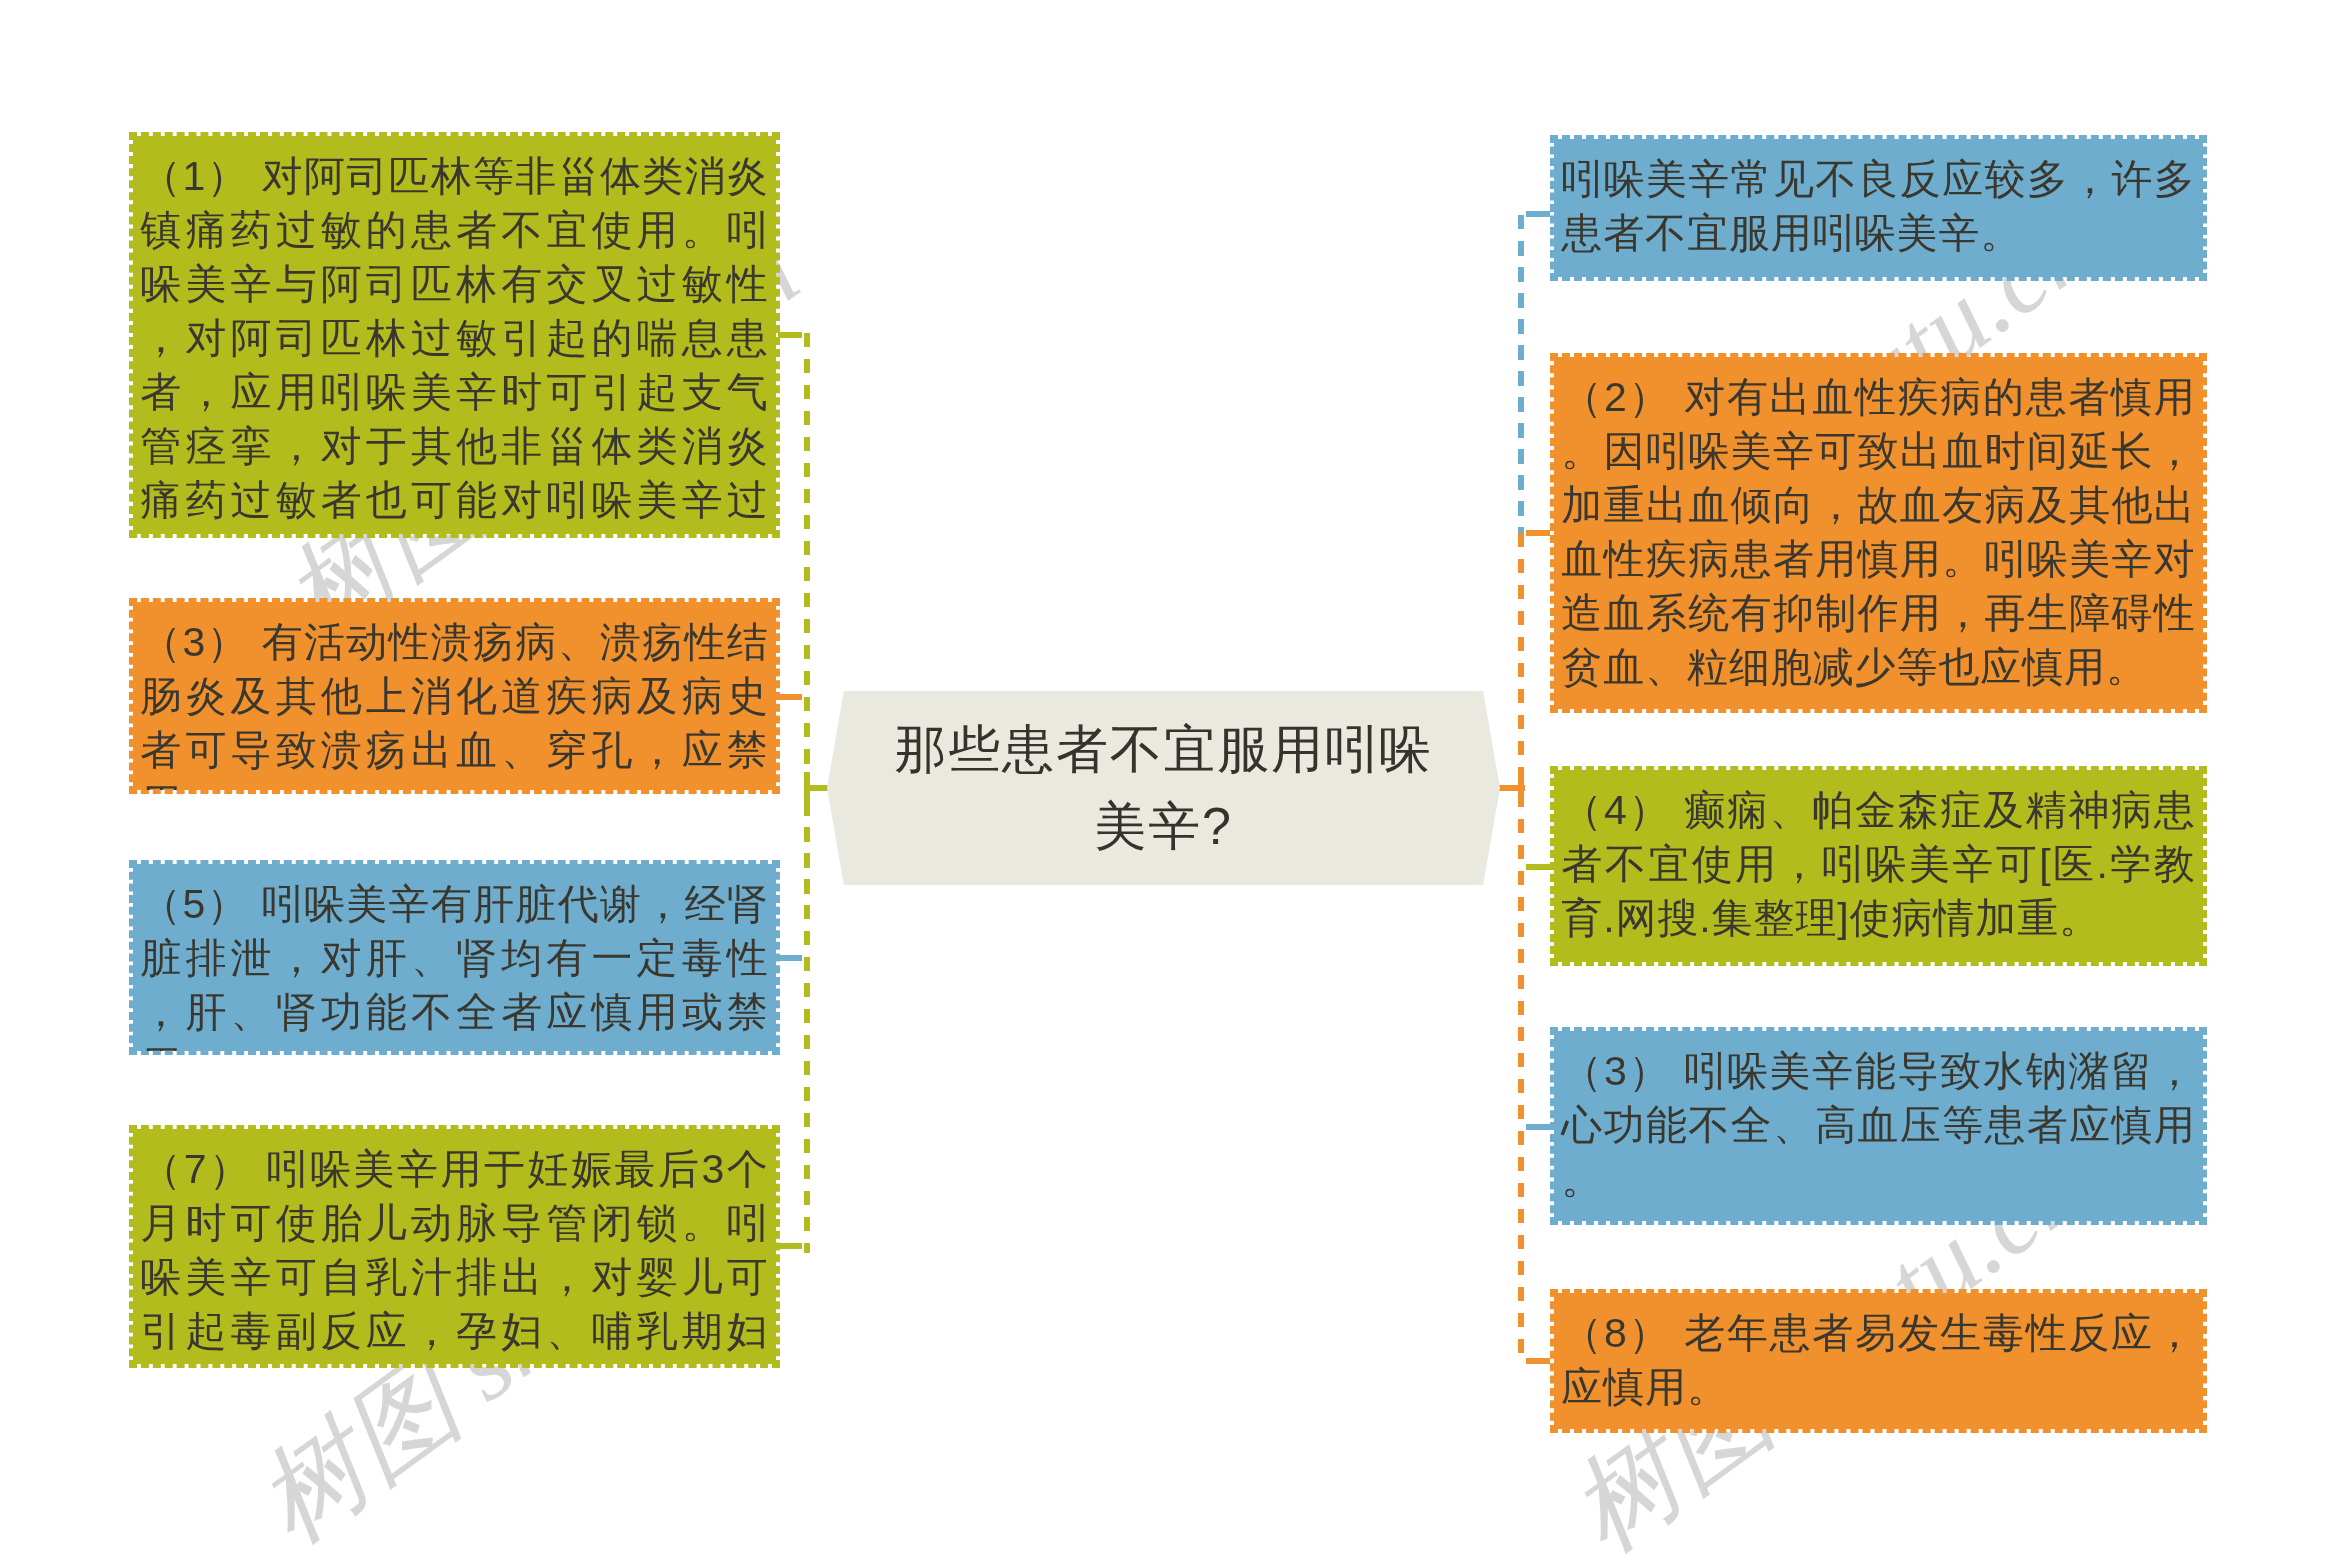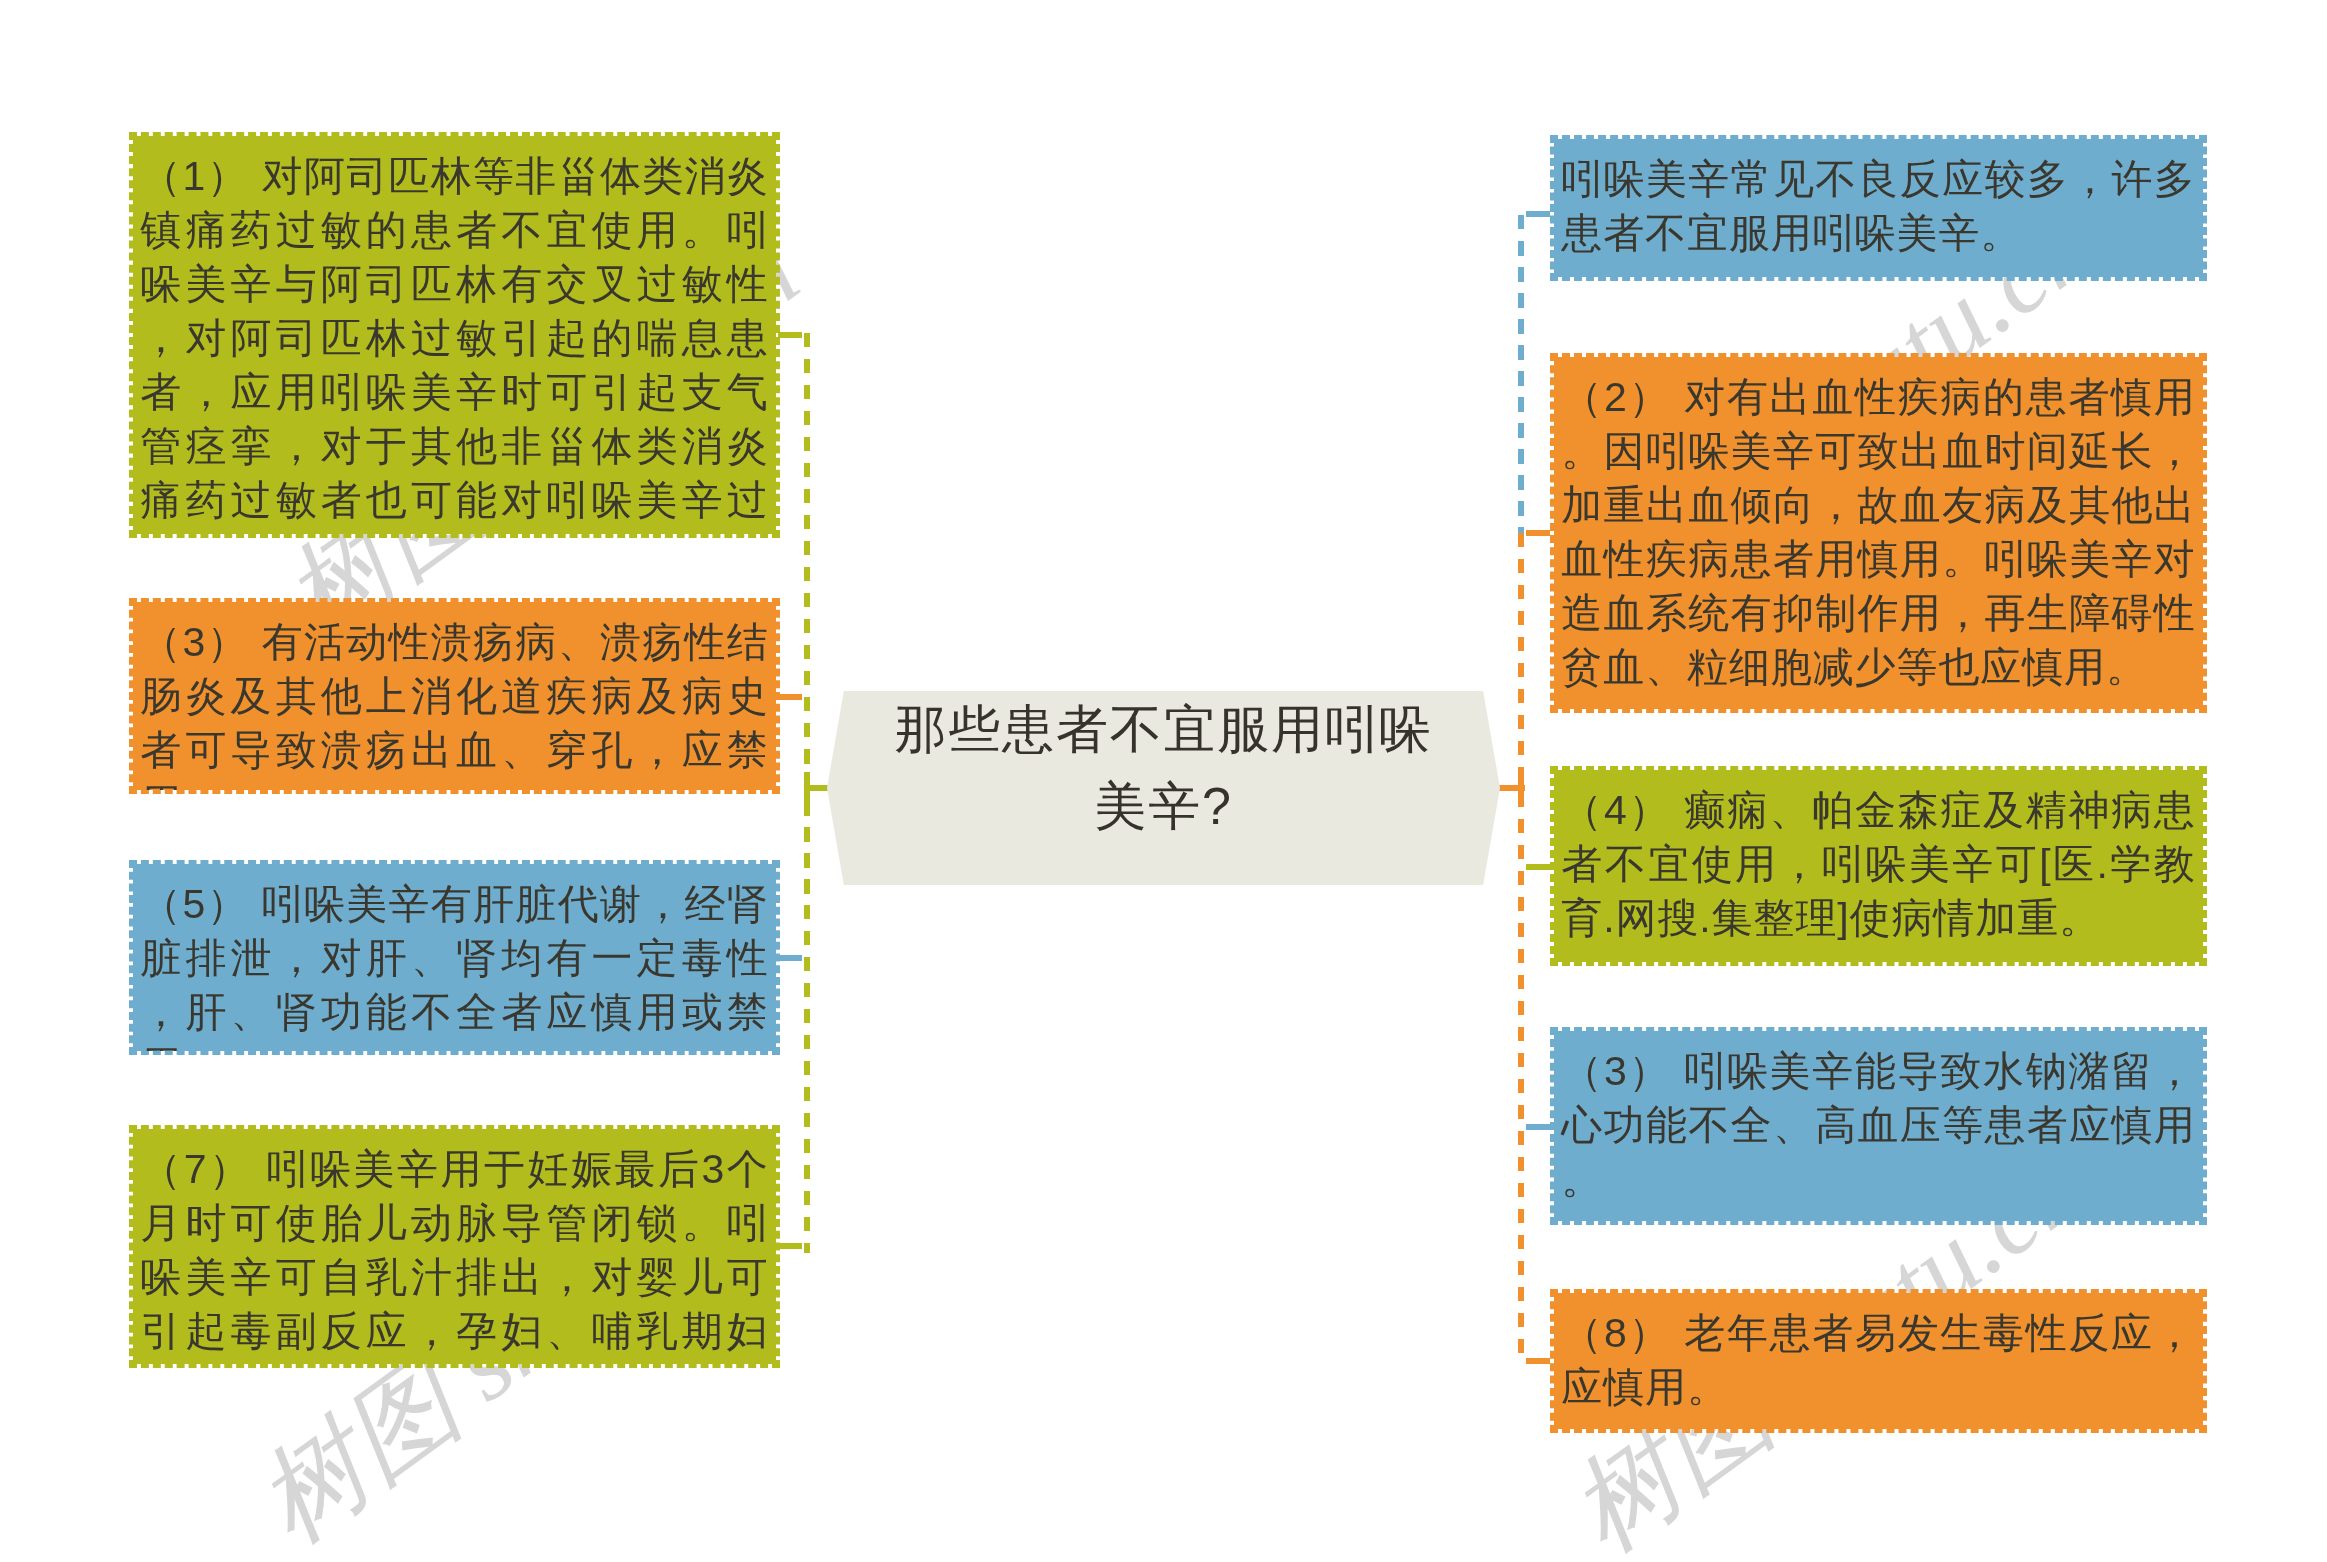--- a/index.html
+++ b/index.html
@@ -20,21 +20,21 @@
     word-break:break-all;line-break:anywhere;
   }
   .box.green {background-color:var(--green); border-color:var(--green);}
   .box.orange{background-color:var(--orange);border-color:var(--orange);}
   .box.blue  {background-color:var(--blue);  border-color:var(--blue);}
   
   .hexnode{
     position:absolute;left:827px;top:691px;width:673px;height:194px;
     background:var(--node_bg);
     clip-path:polygon(0 50%,2.5% 0,97.5% 0,100% 50%,97.5% 100%,2.5% 100%);
-    display:flex;align-items:flex-start;justify-content:center;
+    display:flex;align-items:center;justify-content:center;
     z-index:4;
   }
   .hexnode .t{
     padding:0 41px;font-size:52px;line-height:77px;letter-spacing:1.8px;
     color:#35332c;text-align:center;word-break:break-all;
   }
   
   .vline{position:absolute;width:6.4px;z-index:2;}
   .vline.olive {background:repeating-linear-gradient(to bottom,var(--green) 0 14.5px,transparent 14.5px 26px);}
   .vline.blueln{background:repeating-linear-gradient(to bottom,var(--blue) 0 14.5px,transparent 14.5px 26px);}

